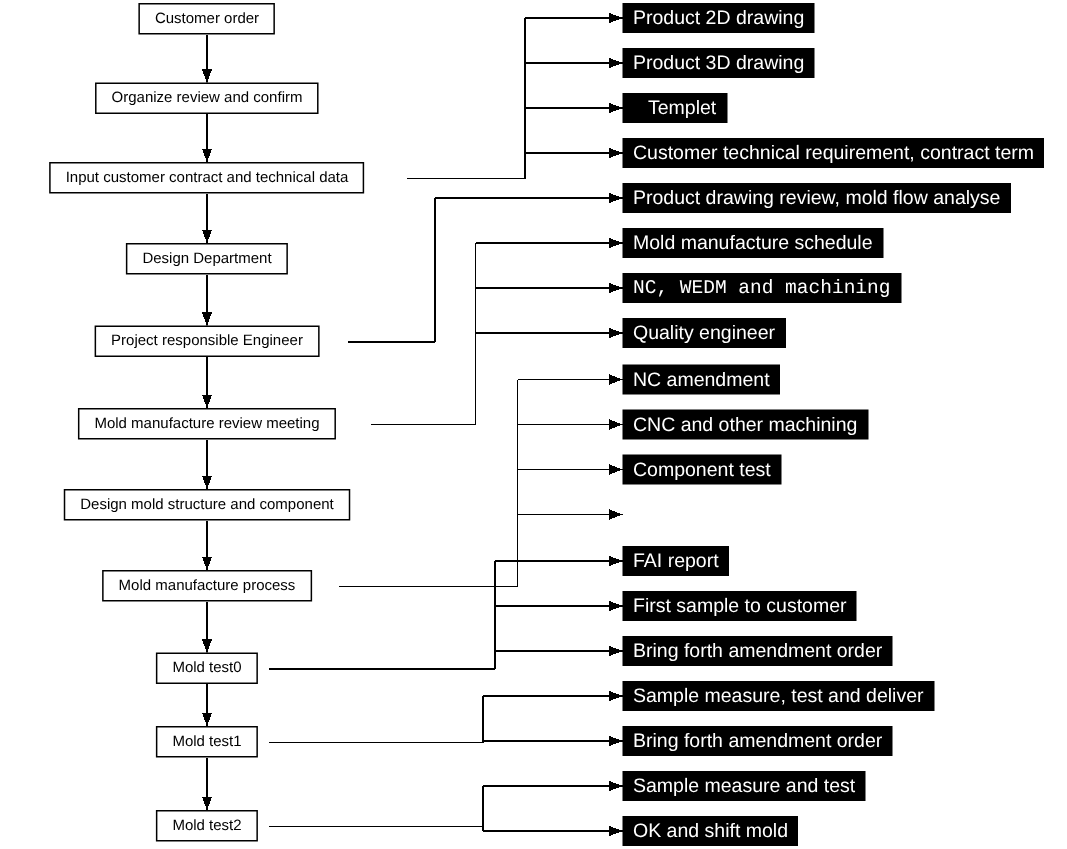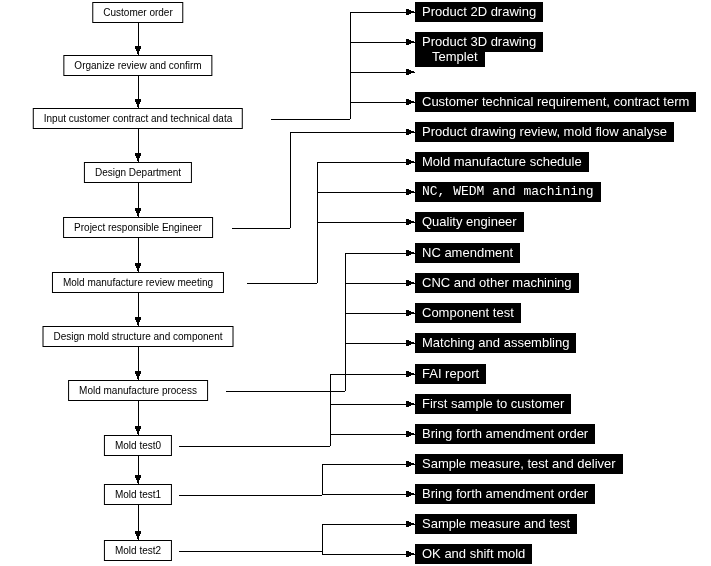--- a/index.html
+++ b/index.html
@@ -103,30 +103,29 @@
     <div class="flow-node" style="left: 138px; top: 162px;">Design Department</div>
     <div class="flow-node" style="left: 138px; top: 217px;">Project responsible Engineer</div>
     <div class="flow-node" style="left: 138px; top: 272px;">Mold manufacture review meeting</div>
     <div class="flow-node" style="left: 138px; top: 326px;">Design mold structure and component</div>
     <div class="flow-node" style="left: 138px; top: 380px;">Mold manufacture process</div>
     <div class="flow-node" style="left: 138px; top: 435px;">Mold test0</div>
     <div class="flow-node" style="left: 138px; top: 484px;">Mold test1</div>
     <div class="flow-node" style="left: 138px; top: 540px;">Mold test2</div>
     <div class="output-node" style="left: 415px; top: 2px;">Product 2D drawing</div>
     <div class="output-node" style="left: 415px; top: 32px;">Product 3D drawing</div>
-    <div class="output-node" style="left: 415px; top: 47px; padding-left: 17px;">Templet</div>
+    <div class="output-node" style="left: 415px; top: 62px; padding-left: 17px;">Templet</div>
     <div class="output-node" style="left: 415px; top: 122px;">Product drawing review, mold flow analyse</div>
     <div class="output-node" style="left: 415px; top: 92px;">Customer technical requirement, contract term</div>
     <div class="output-node" style="left: 415px; top: 152px;">Mold manufacture schedule</div>
     <div class="output-node" style="left: 415px; top: 182px; font-family: Liberation Mono, monospace;">NC, WEDM and machining</div>
     <div class="output-node" style="left: 415px; top: 212px;">Quality engineer</div>
     <div class="output-node" style="left: 415px; top: 243px;">NC amendment</div>
     <div class="output-node" style="left: 415px; top: 273px;">CNC and other machining</div>
     <div class="output-node" style="left: 415px; top: 303px;">Component test</div>
-    <div class="output-node" style="left: 415px; top: 333px;">Matching and assembling</div>
     <div class="output-node" style="left: 415px; top: 364px;">FAI report</div>
     <div class="output-node" style="left: 415px; top: 394px; text-align: right;">First sample to customer</div>
     <div class="output-node" style="left: 415px; top: 424px;">Bring forth amendment order</div>
     <div class="output-node" style="left: 415px; top: 454px;">Sample measure, test and deliver</div>
     <div class="output-node" style="left: 415px; top: 484px;">Bring forth amendment order</div>
     <div class="output-node" style="left: 415px; top: 514px;">Sample measure and test</div>
     <div class="output-node" style="left: 415px; top: 544px;">OK and shift mold</div>
   </div>
 
 </body></html>

